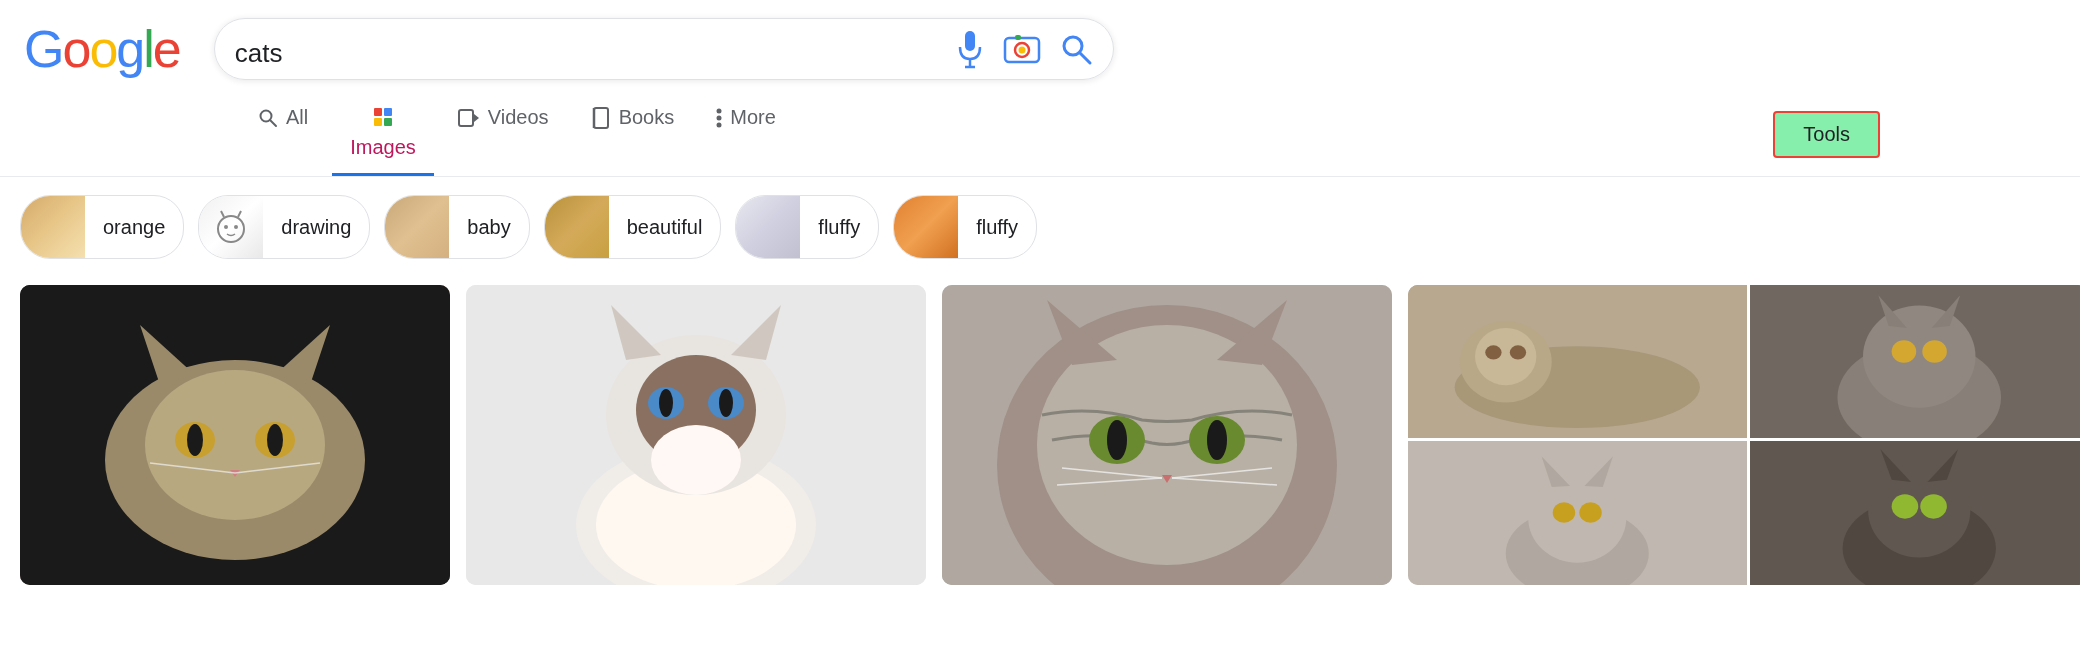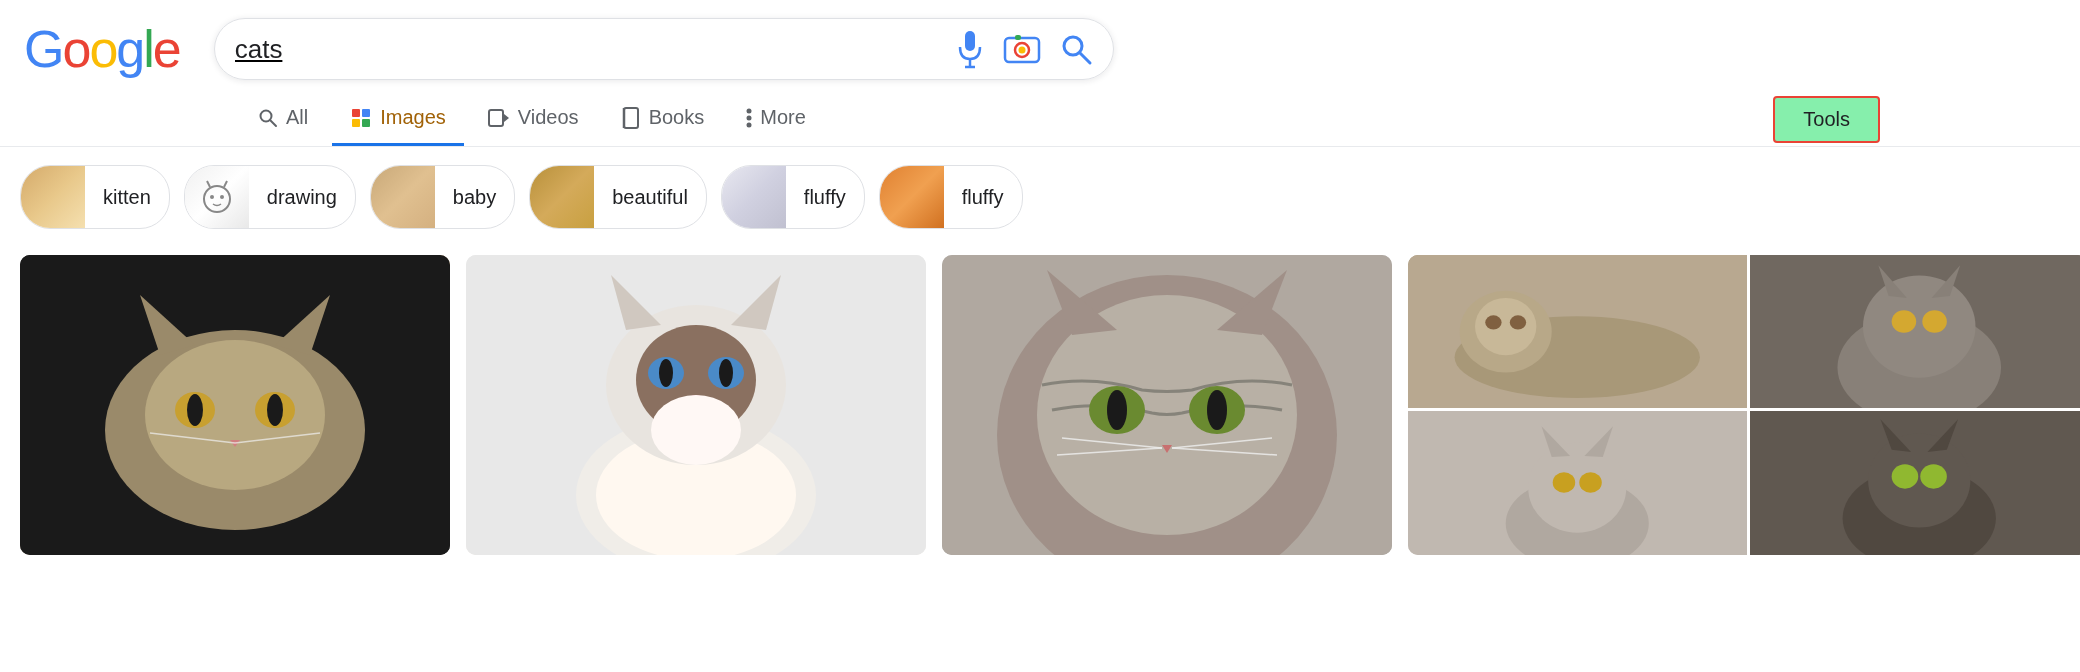--- a/index.html
+++ b/index.html
@@ -22,29 +22,28 @@
       flex-shrink: 0;
       margin-right: 10px;
     }
     .g-blue { color: #4285F4; }
     .g-red { color: #EA4335; }
     .g-yellow { color: #FBBC05; }
     .g-green { color: #34A853; }
 
     .search-bar {
       display: flex;
-      align-items: center;
+      align-items: flex-end;
       border: 1.5px solid #dfe1e5;
       border-radius: 40px;
       padding: 10px 20px;
       flex: 0 0 900px;
       height: 62px;
       gap: 16px;
       box-shadow: 0 1px 6px rgba(32,33,36,0.1);
-      text-decoration: underline;
     }
 
     .search-input {
       flex: 1;
       border: none;
       outline: none;
       font-size: 26px;
       color: #202124;
     }
 
@@ -86,22 +85,23 @@
       padding: 14px 18px;
       font-size: 20px;
       color: #5f6368;
       cursor: pointer;
       border-bottom: 3px solid transparent;
       text-decoration: none;
       white-space: nowrap;
     }
 
     .nav-tab.active {
-      color: #a16207;
+      color: #be185d;
       border-bottom: 3px solid #1a73e8;
+      flex-direction: column;
     }
 
     .tools-btn {
       border: 2px solid #ea4335;
       padding: 10px 28px;
       border-radius: 4px;
       font-size: 20px;
       color: #202124;
       cursor: pointer;
       background: #86efac;
@@ -299,21 +299,21 @@
     </div>
   </div>
 
   <button class="tools-btn">Tools</button>
 </div>
 
 <div class="chips-row">
 
   <div class="chip">
     <div class="chip-img-div chip-img-kitten"></div>
-    <span class="chip-label">kitten</span>
+    <span class="chip-label">orange</span>
   </div>
 
 
 
   <div class="chip">
     <div class="chip-img-div chip-img-drawing" style="display:flex;align-items:center;justify-content:center;">
       <svg width="40" height="40" viewBox="0 0 40 40">
         <circle cx="20" cy="22" r="13" fill="none" stroke="#888" stroke-width="2"></circle>
         <circle cx="15" cy="20" r="2" fill="#888"></circle>
         <circle cx="25" cy="20" r="2" fill="#888"></circle>

